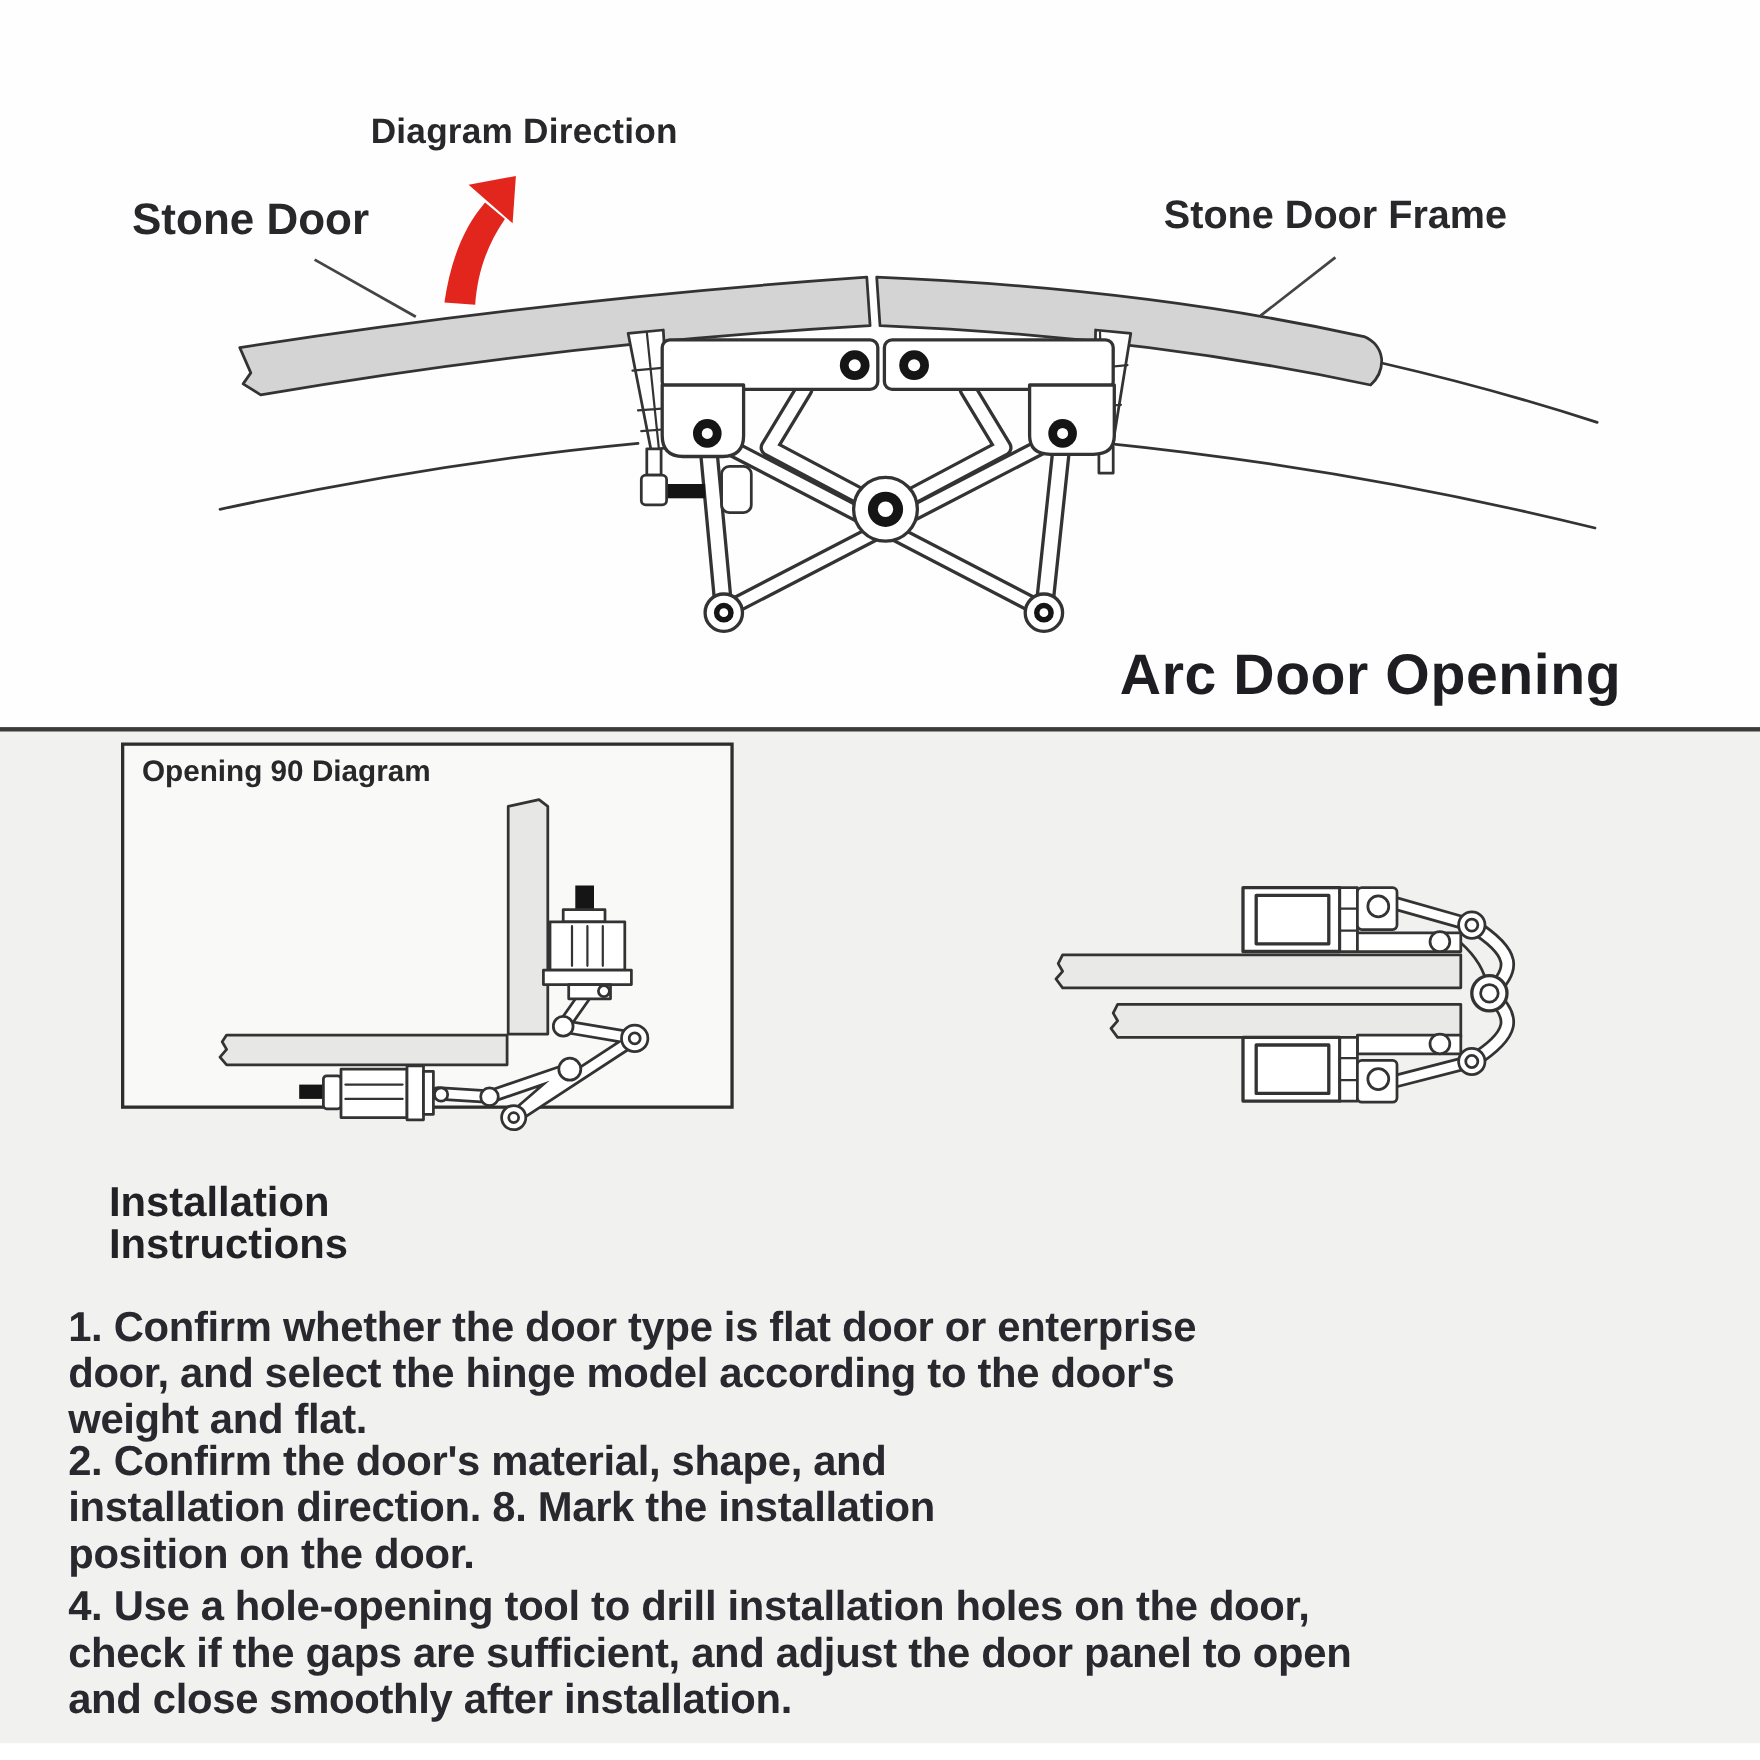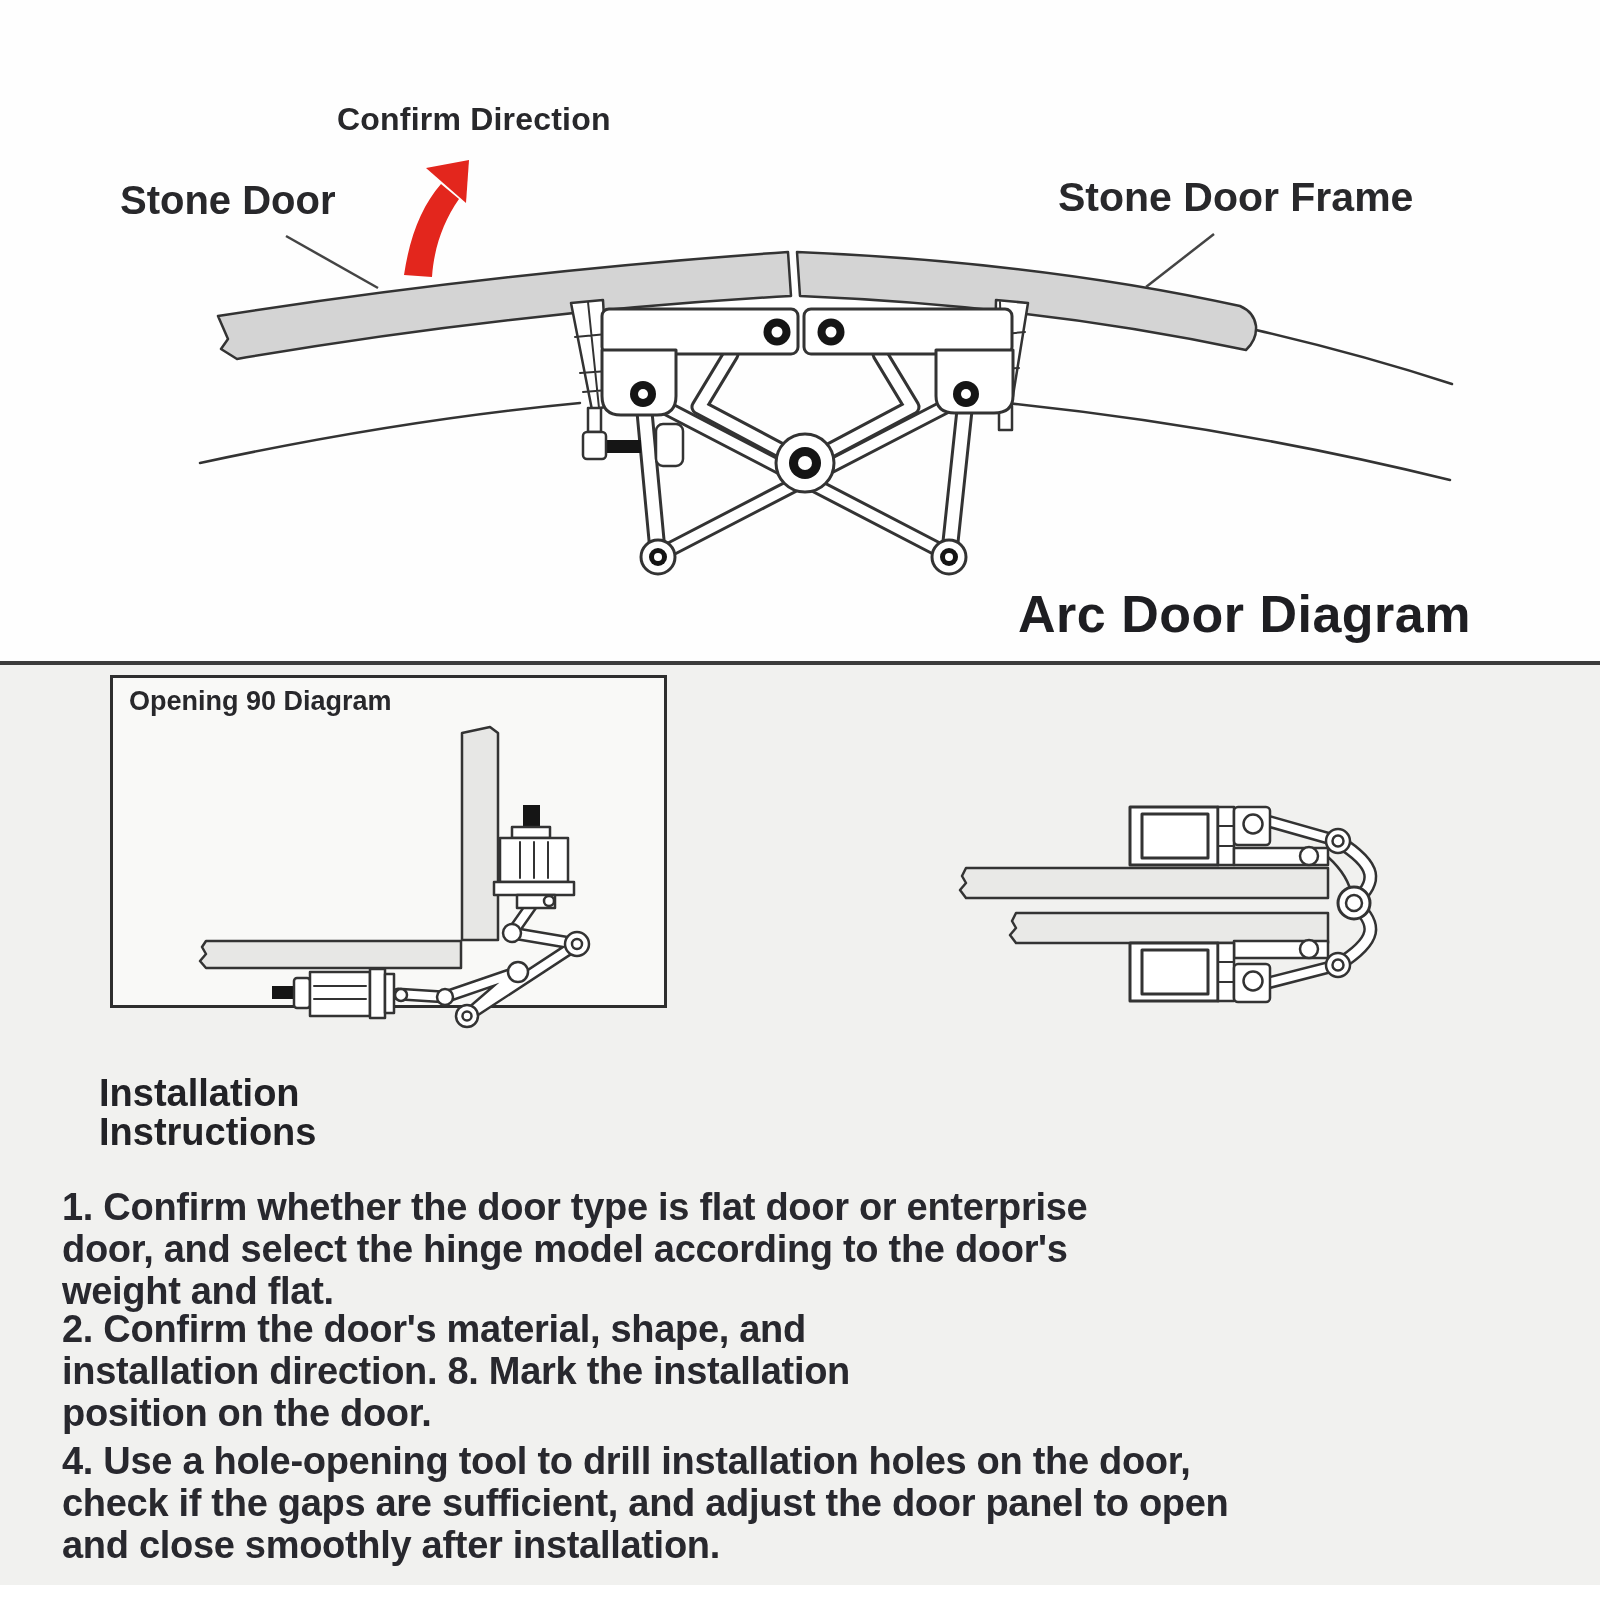--- a/index.html
+++ b/index.html
@@ -6,21 +6,21 @@
   .stage{position:relative;width:1600px;height:1600px;overflow:hidden;
          font-family:"Liberation Sans",sans-serif;color:#28282b;background:#fff;}
   .abs{position:absolute;white-space:nowrap;}
   .top-section{position:absolute;left:0;top:0;width:1600px;height:664px;background:#fefefe;}
   .lower-section{position:absolute;left:0;top:664px;width:1600px;height:921px;background:#f1f1ef;}
   .bottom-strip{position:absolute;left:0;top:1585px;width:1600px;height:15px;background:#ffffff;}
   .divider{position:absolute;left:0;top:661px;width:1600px;height:4px;background:#3c3c3c;}
   .lbl{font-weight:700;color:#28282b;}
   .lbl-opening-direction{left:337px;top:101px;font-size:32px;letter-spacing:.2px;}
   .lbl-stone-door{left:120px;top:178px;font-size:40px;}
-  .lbl-stone-door-frame{left:1058px;top:174px;font-size:41px;}
+  .lbl-stone-door-frame{left:1058px;top:174px;font-size:36px;}
   .lbl-title{left:1018px;top:584px;font-size:52px;color:#1e1e22;letter-spacing:.5px;}
   .diagram-box{position:absolute;top:675px;height:333px;background:#f9f9f7;
                border:3px solid #2e2e2e;box-sizing:border-box;}
   .box-90{left:110px;width:557px;}
   .box-180{left:762px;width:660px;}
   .box-label{position:absolute;left:16px;top:8px;font-size:27px;font-weight:700;color:#28282b;white-space:nowrap;}
   .heading{left:99px;top:1074px;font-size:38px;font-weight:700;line-height:39px;color:#222226;}
   .step{position:absolute;left:62px;font-size:38px;font-weight:700;line-height:42px;
         color:#28282e;letter-spacing:-0.3px;}
   .step div{white-space:nowrap;}
@@ -185,24 +185,24 @@
       <rect x="1218" y="943" width="16" height="58" fill="#ffffff"></rect>
       <path d="M 1218,962 L 1234,962 M 1218,982 L 1234,982" stroke-width="2"></path>
       <rect x="1234" y="964" width="36" height="38" rx="4" fill="#ffffff"></rect>
       <circle cx="1253" cy="981" r="9.5" fill="#ffffff"></circle>
 
       <circle cx="1354" cy="903" r="16" fill="#ffffff" stroke-width="3"></circle>
       <circle cx="1354" cy="903" r="8" fill="#ffffff"></circle>
     </g>
   </svg>
 
-  <div class="abs lbl lbl-opening-direction">Confirm Direction</div>
+  <div class="abs lbl lbl-opening-direction">Diagram Direction</div>
   <div class="abs lbl lbl-stone-door">Stone Door</div>
   <div class="abs lbl lbl-stone-door-frame">Stone Door Frame</div>
-  <div class="abs lbl lbl-title">Arc Door Diagram</div>
+  <div class="abs lbl lbl-title">Arc Door Opening</div>
 
   <div class="abs heading">
     <div>Installation</div>
     <div>Instructions</div>
   </div>
 
   <div class="step step-1">
     <div>1. Confirm whether the door type is flat door or enterprise</div>
     <div>door, and select the hinge model according to the door's</div>
     <div>weight and flat.</div>

